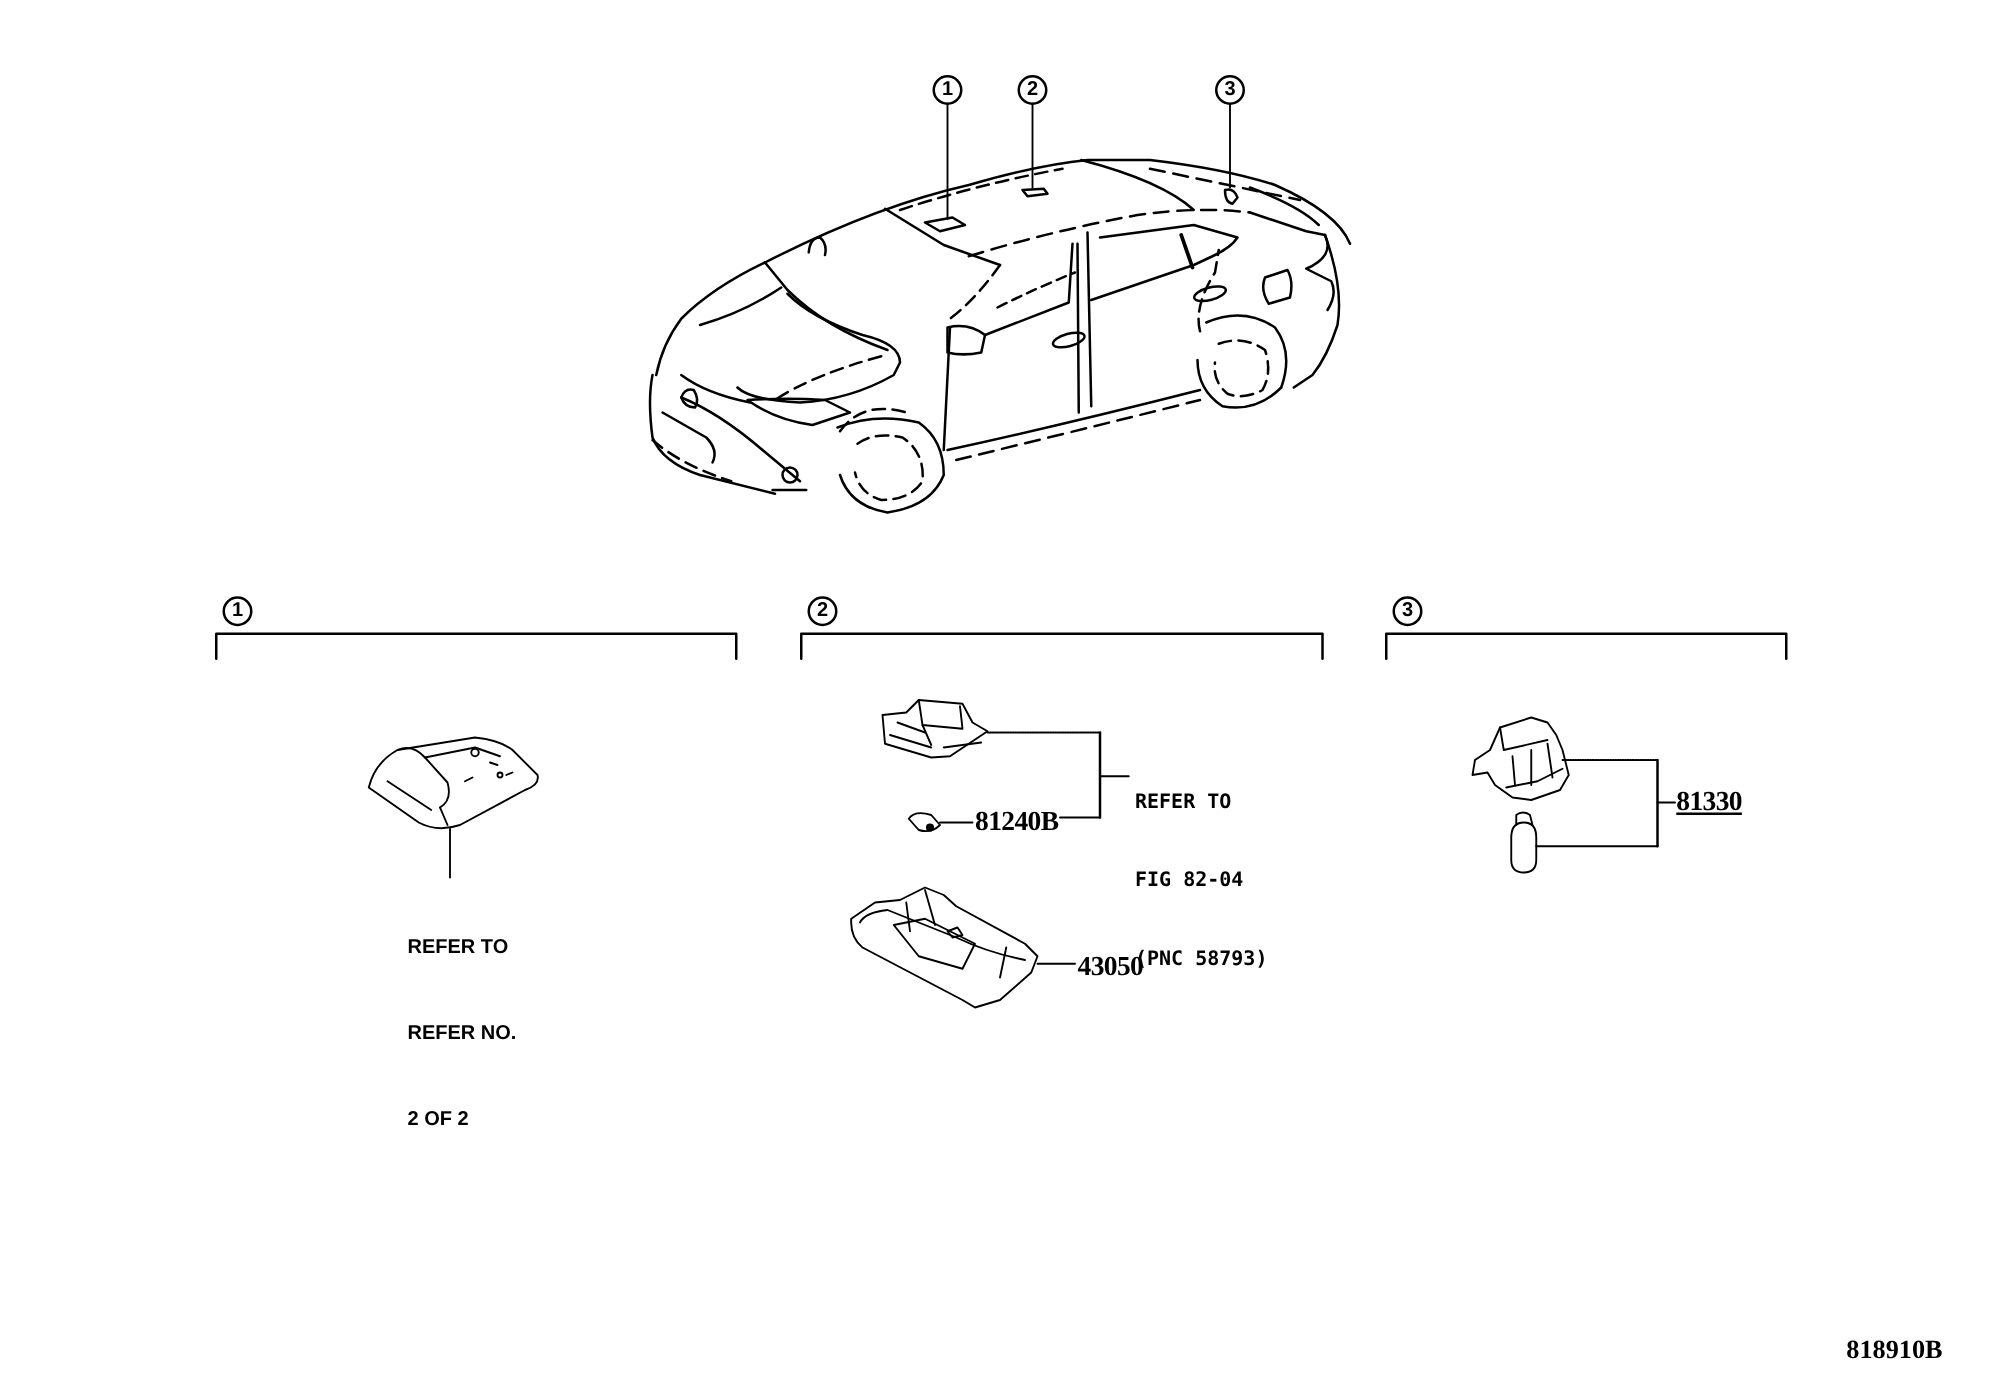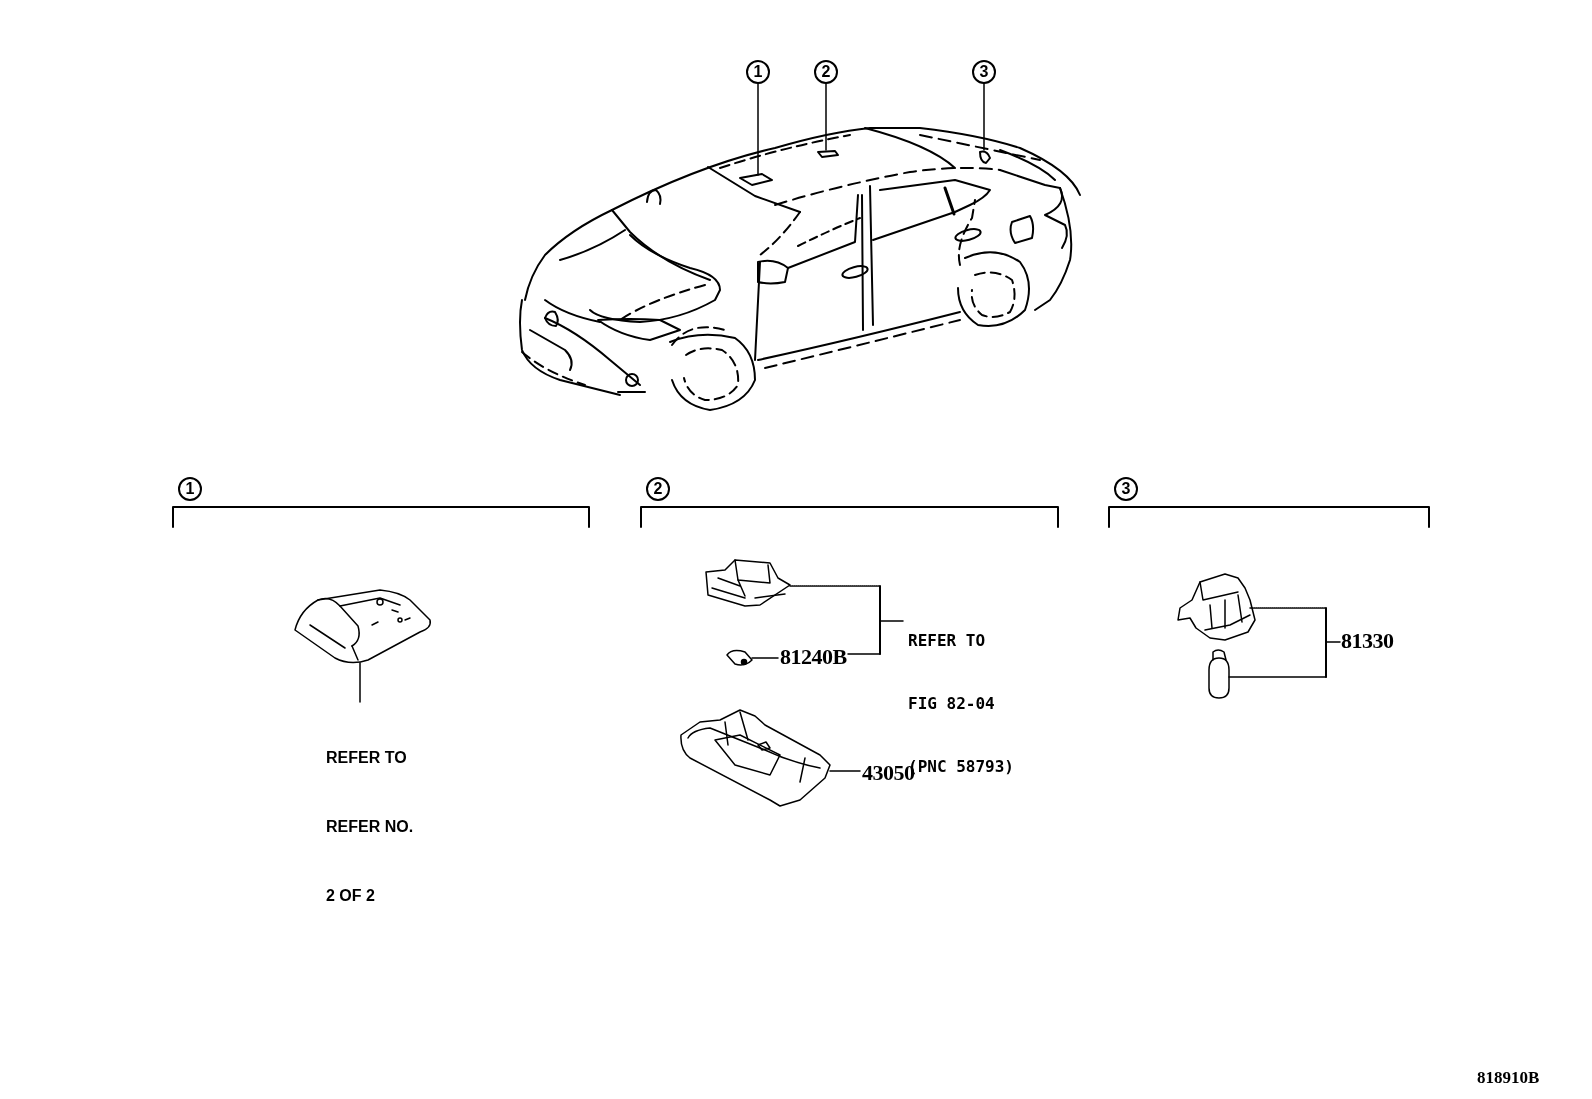--- a/index.html
+++ b/index.html
@@ -3,21 +3,21 @@
 <meta charset="utf-8">
 <style>
   html, body { margin:0; padding:0; background:#ffffff; }
   body { width:1592px; height:1099px; position:relative; overflow:hidden; font-family:"Liberation Sans", sans-serif; color:#000; }
   #canvas { position:absolute; left:0; top:0; width:1592px; height:1099px; }
   .lbl { position:absolute; font-family:"DejaVu Sans Mono", monospace; font-weight:bold; color:#000; white-space:pre; line-height:1; }
   .pn { font-family:"Liberation Serif", serif; font-weight:bold; font-size:22px; letter-spacing:-0.5px; }
   .ref { font-family:"DejaVu Sans Mono", monospace; font-weight:bold; font-size:16px; line-height:21px; }
   .ref1 { font-family:"Liberation Sans", sans-serif; font-weight:bold; font-size:16px; line-height:23px; }
   .circ { position:absolute; width:24px; height:24px; border:2px solid #000; border-radius:50%; box-sizing:border-box; text-align:center; font-family:"Liberation Sans", sans-serif; font-weight:bold; font-size:16px; line-height:20px; }
-  .code { font-family:"Liberation Serif", serif; font-weight:bold; font-size:17px; }
+  .code { font-family:"Liberation Serif", serif; font-weight:bold; font-size:21px; }
 </style>
 </head>
 <body>
 
 <svg id="canvas" width="1592" height="1099" viewBox="0 0 1592 1099" xmlns="http://www.w3.org/2000/svg" fill="none" stroke="#000" stroke-width="2" stroke-linecap="round" stroke-linejoin="round">
 
   <g>
 
     <path d="M612 210 Q700 165 775 148 Q830 132 870 128 L920 128 Q980 135 1020 148 Q1070 170 1080 195"></path>
     <path d="M720 168 Q780 148 850 135" stroke-dasharray="10 6"></path>
@@ -174,15 +174,15 @@
 </div>
 
 <div class="lbl ref" style="left:908px;top:588px;">
   <div>REFER TO</div>
   <div>FIG 82-04</div>
   <div>(PNC 58793)</div>
 </div>
 <div class="lbl pn" style="left:780px;top:646px;font-family:Liberation Serif, serif;">81240B</div>
 <div class="lbl pn" style="left:862px;top:762px;">43050</div>
 
-<div class="lbl pn" style="left:1341px;top:630px;">81330</div>
+<div class="lbl pn" style="left:1341px;top:630px;text-decoration:underline;">81330</div>
 
 <div class="lbl code" style="left:1477px;top:1069px;">818910B</div>
 
 </body></html>

